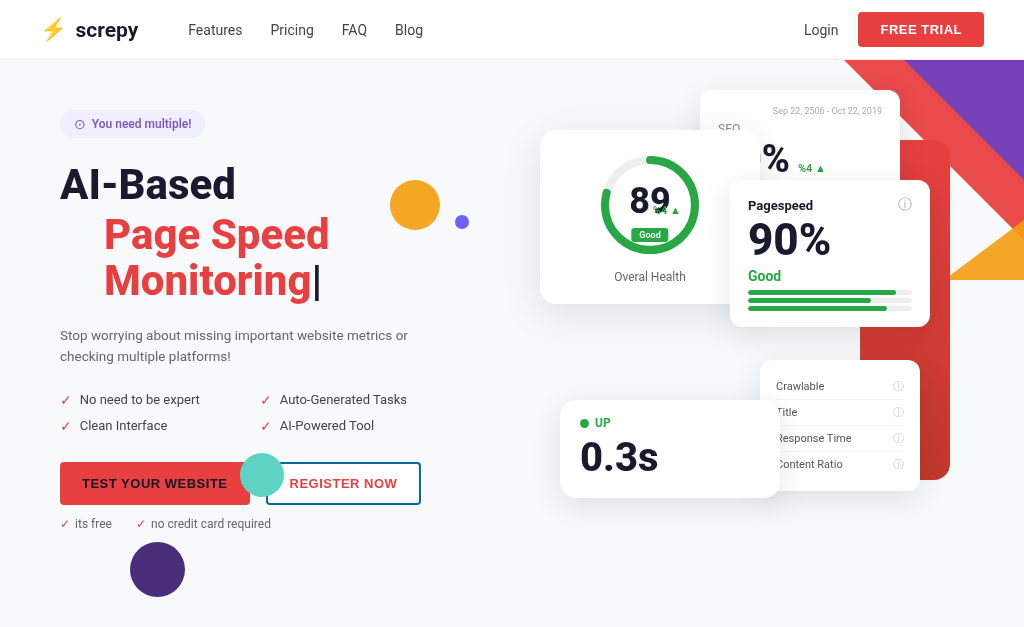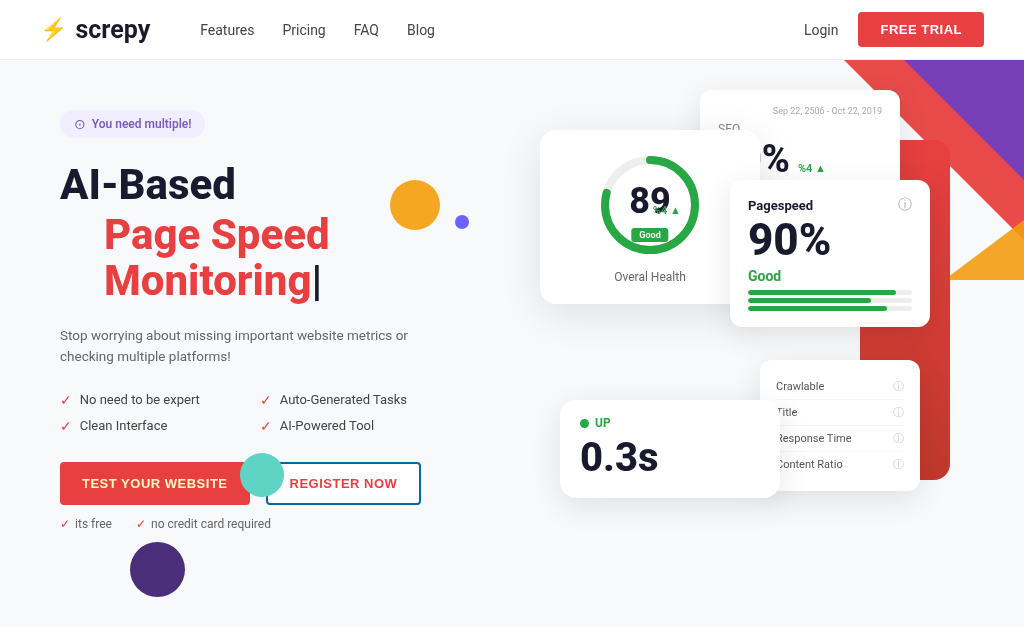--- a/index.html
+++ b/index.html
@@ -20,21 +20,21 @@
       display: flex;
       align-items: center;
       gap: 8px;
       margin-right: 50px;
     }
     .logo-icon {
       color: #e84040;
       font-size: 22px;
     }
     .logo-text {
-      font-size: 25px;
+      font-size: 21px;
       font-weight: 700;
       color: #1a1a2e;
     }
     .nav-links {
       display: flex;
       gap: 28px;
       list-style: none;
     }
     .nav-links a {
       text-decoration: none;
@@ -150,21 +150,21 @@
 
     
     .cta-group {
       display: flex;
       gap: 16px;
       align-items: center;
       margin-bottom: 12px;
     }
     .btn-test {
       background: #e84040;
-      color: #fef9c3;
+      color: #0f172a;
       border: none;
       padding: 14px 22px;
       border-radius: 4px;
       font-size: 13px;
       font-weight: 700;
       cursor: pointer;
       letter-spacing: 0.5px;
       text-transform: uppercase;
     }
     .btn-register {

